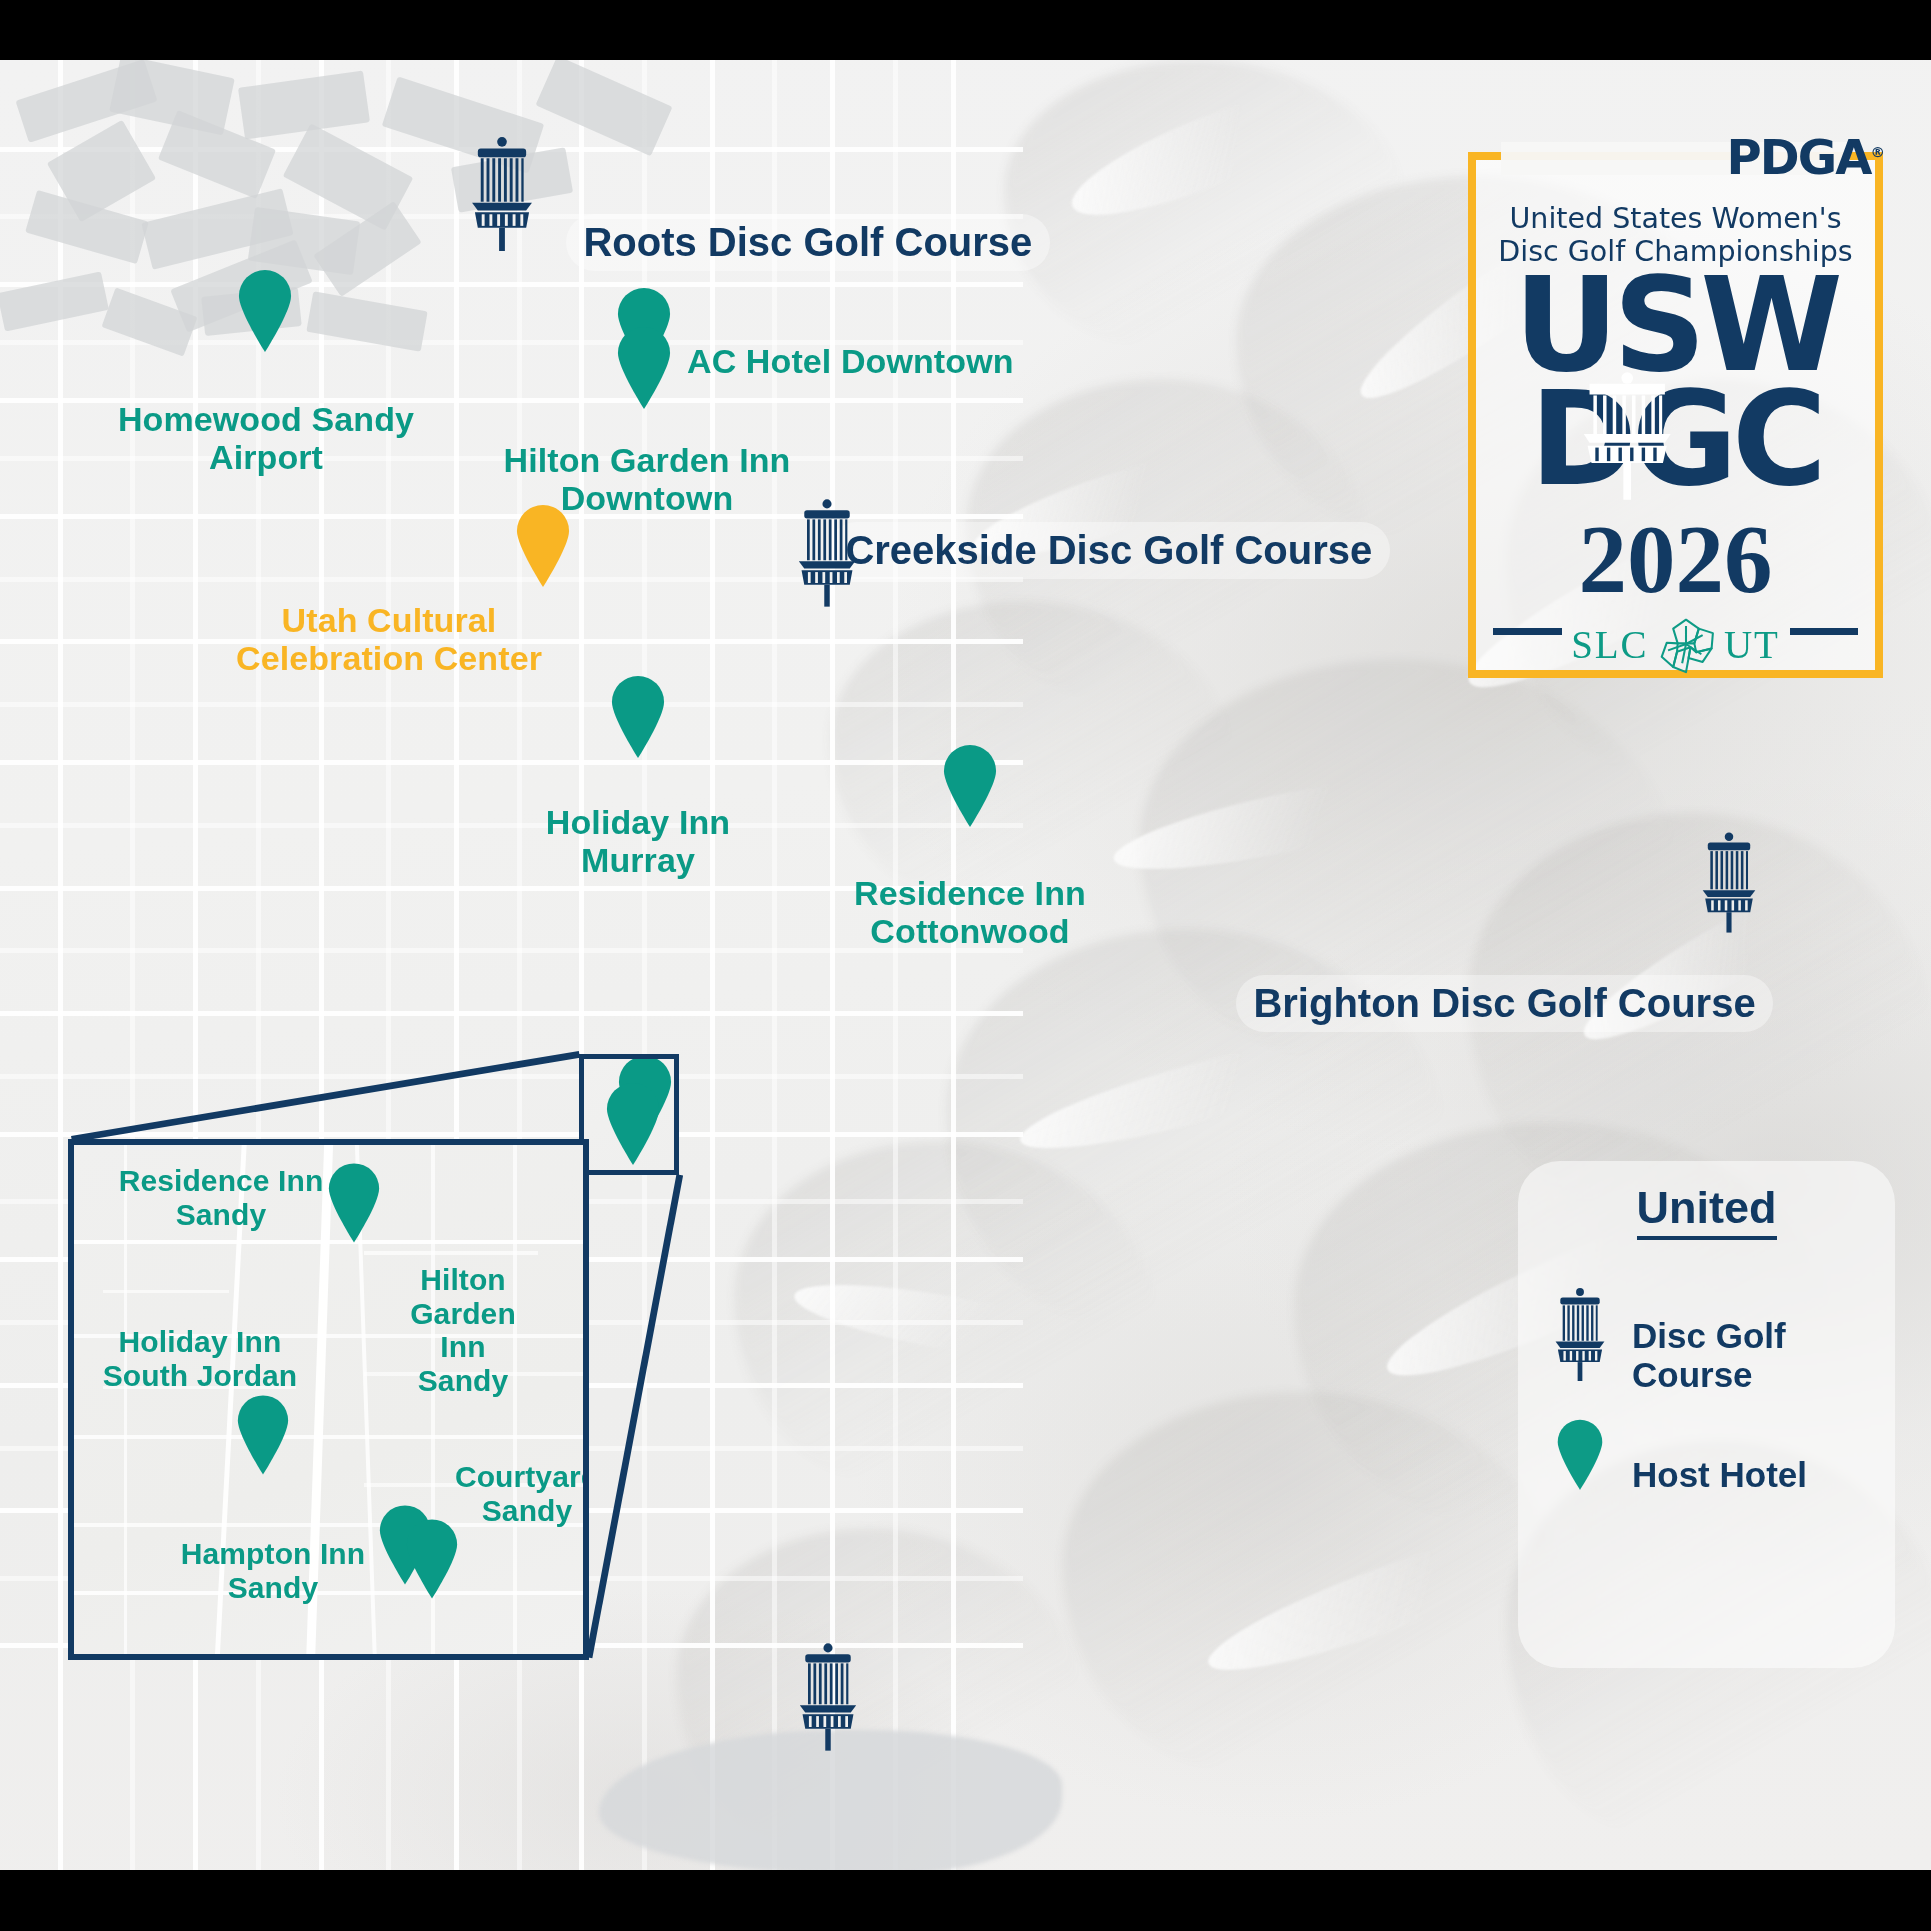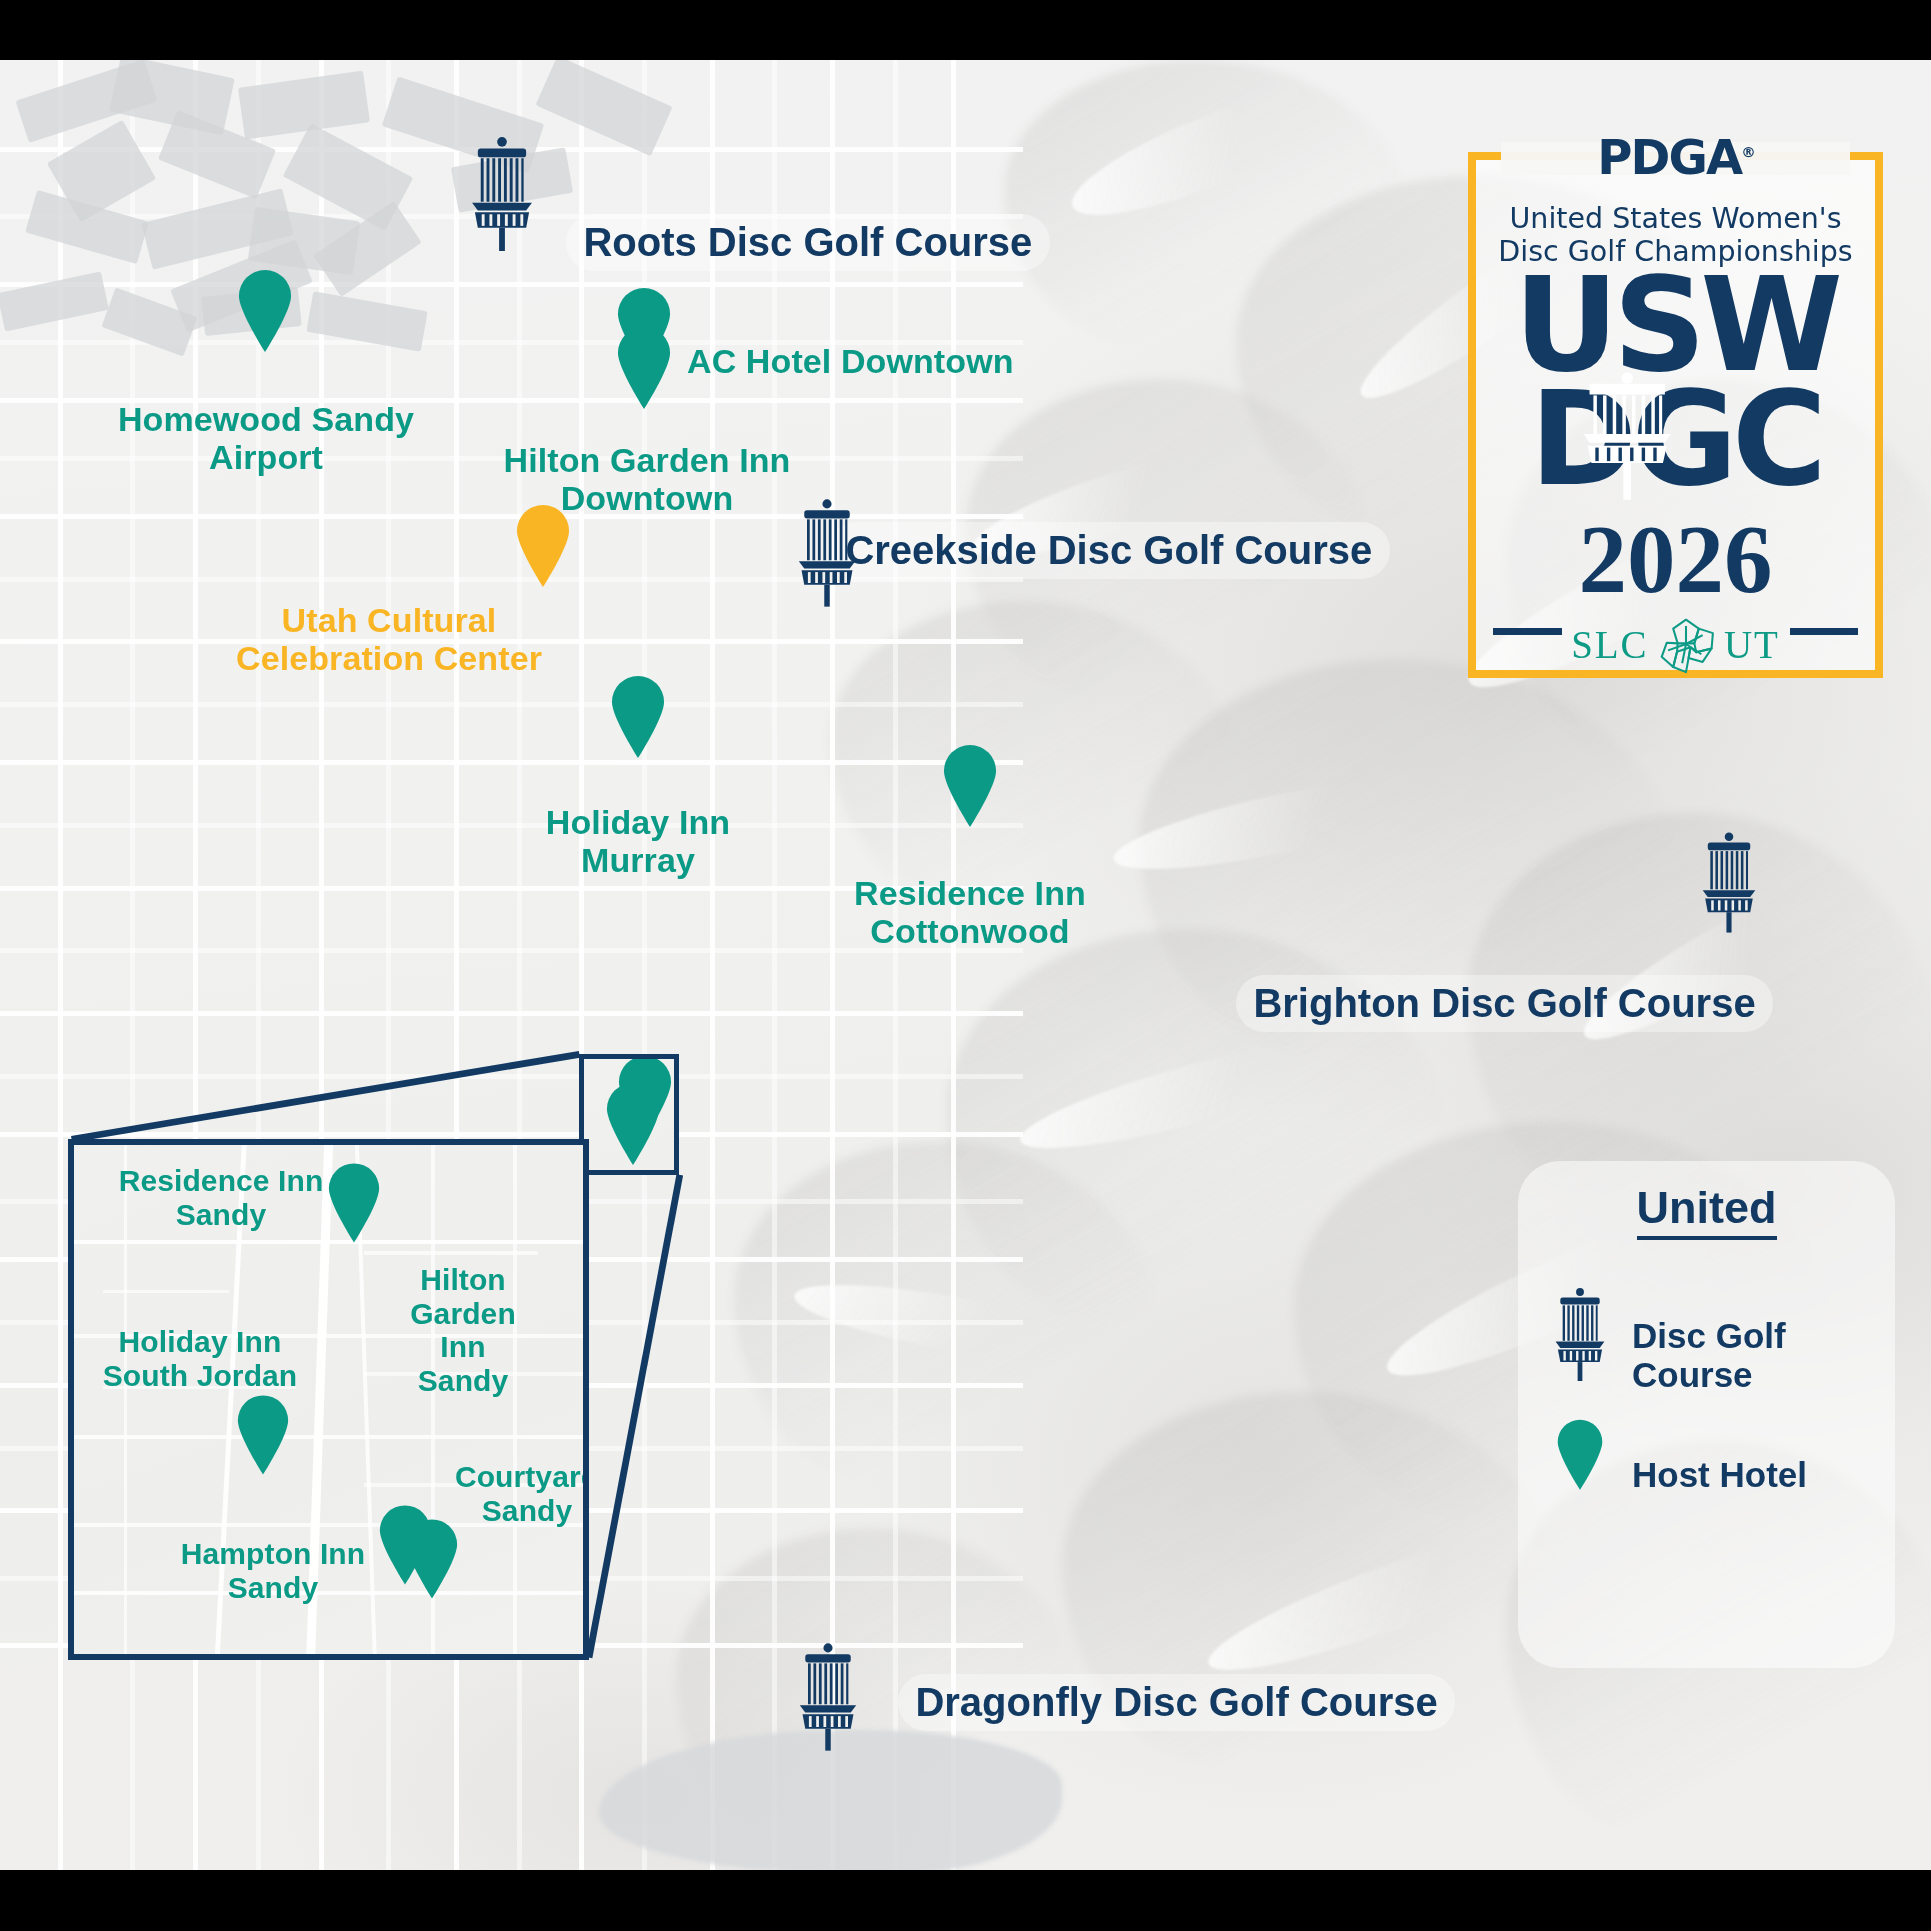--- a/index.html
+++ b/index.html
@@ -106,21 +106,21 @@
   #logo{
     position:absolute;left:1468px;top:92px;width:415px;height:526px;
     background:rgba(255,255,255,.58);
   }
   #logo-frame{
     position:absolute;inset:0;
     border:8.7px solid #f9b524;
   }
   #pdga-wrap{
     position:absolute;left:0;right:0;top:-27px;height:64px;
-    display:flex;align-items:center;justify-content:center;
+    display:flex;align-items:center;justify-content:flex-end;
   }
   #pdga-wrap .pdga-bg{
     position:absolute;left:33px;right:33px;top:17.4px;height:33px;
     background:rgba(247,247,246,.96);
   }
   #pdga{
     position:relative;
     font-size:48px;font-weight:800;color:#123a63;
     letter-spacing:-1.9px;font-family:"DejaVu Sans", sans-serif;
   }
@@ -277,21 +277,20 @@
     </div>
 
     <div class="lake" style="left:599px;top:1670px;width:463px;height:145px;"></div>
 
     <div class="course-lbl" style="left:566px;top:154px;">Roots Disc Golf Course</div>
 
     <div class="course-lbl" style="left:828px;top:462px;">Creekside Disc Golf Course</div>
 
     <div class="course-lbl" style="left:1236px;top:915px;">Brighton Disc Golf Course</div>
 
-    <div class="course-lbl" style="left:898px;top:1614px;">Dragonfly Disc Golf Course</div>
 
     <div class="basket" style="left:470px;top:77px;">
       <svg width="64" height="114" viewBox="0 0 66 118">
         <g fill="#123a63">
           <circle cx="33" cy="5" r="5"></circle>
           <rect x="8" y="12" width="50" height="9" rx="3"></rect>
           <g>
             <rect x="11" y="22" width="3" height="45"></rect>
               <rect x="17" y="22" width="3" height="45"></rect>
             <rect x="23" y="22" width="3" height="45"></rect>

